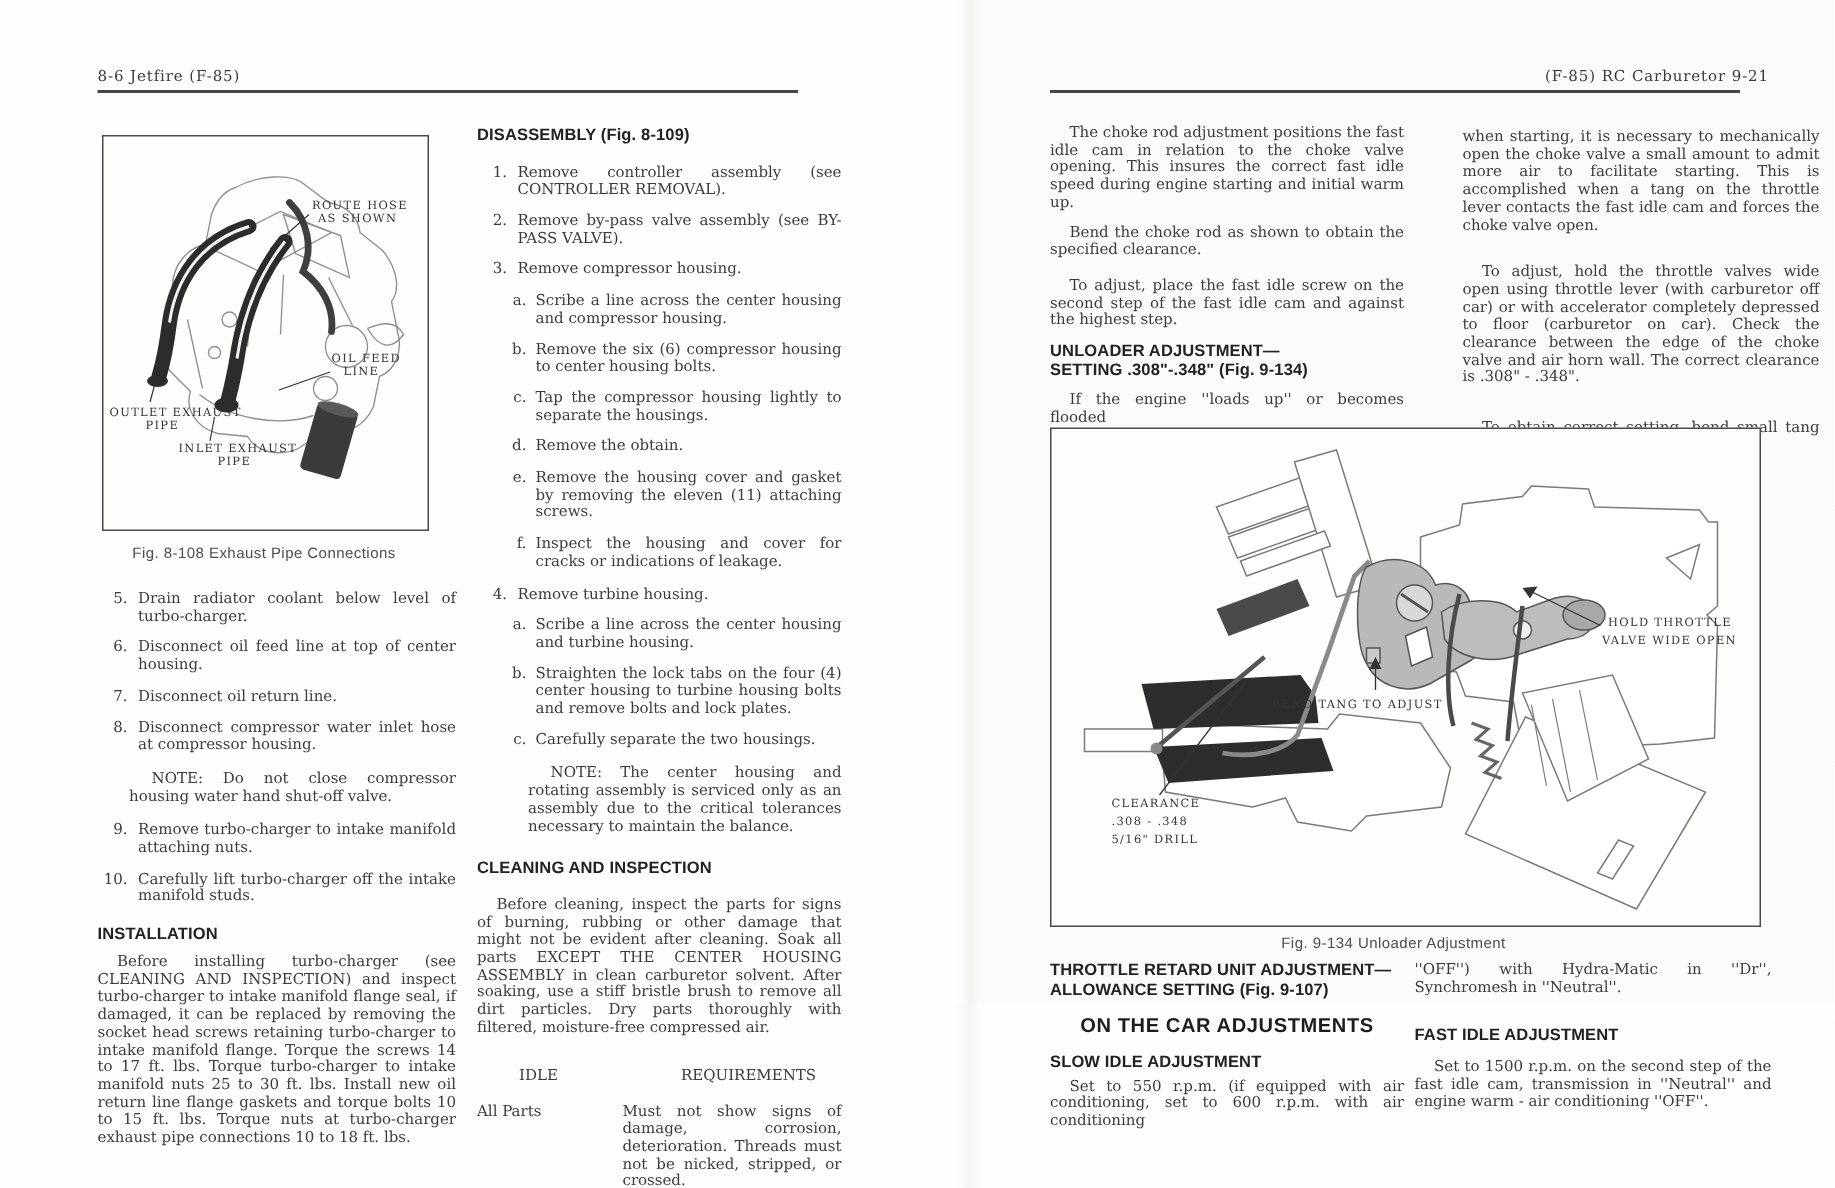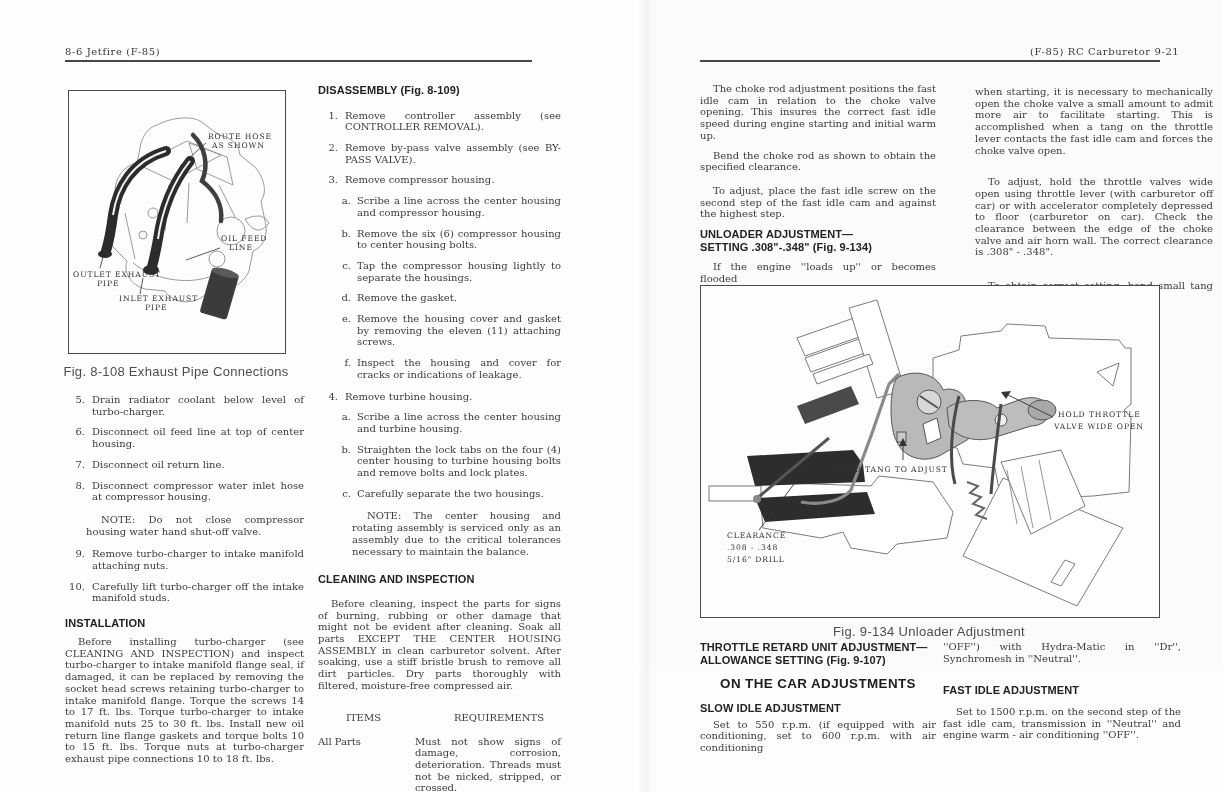--- a/index.html
+++ b/index.html
@@ -12,21 +12,21 @@
         background:linear-gradient(90deg, rgba(0,0,0,0) 0%, rgba(0,0,0,0.035) 50%, rgba(0,0,0,0) 100%);}
   .abs{position:absolute;}
   .page-head{font-size:10px;letter-spacing:0.6px;color:#3a3a3a;}
   .head-rule{position:absolute;height:2px;background:#474747;}
   .body-text{font-size:10px;line-height:11.7px;text-align:justify;color:#3b3b3b;}
   .indent{text-indent:13px;}
   .h2{font-family:Liberation Sans, sans-serif;font-weight:bold;font-size:11px;line-height:12.6px;
       color:#222;white-space:pre-line;letter-spacing:0.1px;}
   .h1-center{font-family:"Liberation Sans", sans-serif;font-weight:bold;font-size:13.4px;
       color:#1d1d1d;text-align:center;letter-spacing:0.4px;}
-  .caption{font-family:"Liberation Sans", sans-serif;font-size:13px;color:#4d4d4d;
+  .caption{font-family:"Liberation Sans", sans-serif;font-size:10px;color:#4d4d4d;
       text-align:center;letter-spacing:0.3px;}
   .figure-box{position:absolute;background:#fdfdfc;border:1.2px solid #4a4a4a;}
   .step{display:flex;margin-bottom:9px;}
   .step-num{flex:none;width:20px;text-align:right;margin-right:7px;}
   .step-body{flex:1;text-align:justify;}
   .substep{display:flex;margin:9px 0 9px 21px;}
   .substep .step-num{width:12px;margin-right:6px;}
   .note{margin:11px 0 11px 21px;text-indent:15px;text-align:justify;}
   .req-head{position:relative;height:13px;margin-top:20px;}
   .req-row{position:relative;margin-top:11px;}
@@ -147,21 +147,21 @@
         <div class="substep">
           <span class="step-num">b.</span>
           <span class="step-body">Remove the six (6) compressor housing to center housing bolts.</span>
         </div>
         <div class="substep">
           <span class="step-num">c.</span>
           <span class="step-body">Tap the compressor housing lightly to separate the housings.</span>
         </div>
         <div class="substep">
           <span class="step-num">d.</span>
-          <span class="step-body">Remove the gasket.</span>
+          <span class="step-body">Remove the obtain.</span>
         </div>
         <div class="substep">
           <span class="step-num">e.</span>
           <span class="step-body">Remove the housing cover and gasket by removing the eleven (11) attaching screws.</span>
         </div>
         <div class="substep">
           <span class="step-num">f.</span>
           <span class="step-body">Inspect the housing and cover for cracks or indications of leakage.</span>
         </div>
         <div class="step" style="margin-top:10px;margin-bottom:4px;">
@@ -180,21 +180,21 @@
           <span class="step-num">c.</span>
           <span class="step-body">Carefully separate the two housings.</span>
         </div>
         <div class="note" style="margin-left:34px;">NOTE:  The center housing and rotating assembly is serviced only as an assembly due to the critical tolerances necessary to maintain the balance.</div>
       </div>
 
       <div class="h2" style="margin-top:16px;margin-bottom:12px;">CLEANING AND INSPECTION</div>
       <div class="body-text indent">Before cleaning, inspect the parts for signs of burning, rubbing or other damage that might not be evident after cleaning. Soak all parts EXCEPT THE CENTER HOUSING ASSEMBLY in clean carburetor solvent. After soaking, use a stiff bristle brush to remove all dirt particles. Dry parts thoroughly with filtered, moisture-free compressed air.</div>
 
       <div class="req-head body-text">
-        <span class="abs" style="left:28px;top:0;">ITEMS</span>
+        <span class="abs" style="left:28px;top:0;">IDLE</span>
         <span class="abs" style="left:136px;top:0;">REQUIREMENTS</span>
       </div>
       <div class="req-row body-text">
         <span class="abs" style="left:0;top:0;">All Parts</span>
         <div class="req-text">Must not show signs of damage, corrosion, deterioration. Threads must not be nicked, stripped, or crossed.</div>
       </div>
     </div>
   </div>
 
   <div class="page page-right">
@@ -210,21 +210,21 @@
 SETTING .308"-.348" (Fig. 9-134)</div>
       <div class="body-text indent">If the engine ''loads up'' or becomes flooded</div>
     </div>
 
     <div class="abs" style="left:298px;top:86px;width:238px;margin-left:32px;">
       <div class="body-text" style="margin-bottom:20px;">when starting, it is necessary to mechanically open the choke valve a small amount to admit more air to facilitate starting. This is accomplished when a tang on the throttle lever contacts the fast idle cam and forces the choke valve open.</div>
       <div class="body-text indent" style="margin-bottom:22px;">To adjust, hold the throttle valves wide open using throttle lever (with carburetor off car) or with accelerator completely depressed to floor (carburetor on car). Check the clearance between the edge of the choke valve and air horn wall. The correct clearance is .308" - .348".</div>
       <div class="body-text indent">To obtain correct setting, bend small tang on fast idle cam, as shown.</div>
     </div>
 
-    <div class="figure-box" style="left:55px;top:285px;width:458px;height:331px;">
+    <div class="figure-box" style="left:55px;top:285px;width:458px;height:331px;padding-left:14px;">
       <svg width="458" height="329" viewBox="0 0 458 329">
 
         <g stroke="#7b7b7b" fill="#ffffff" stroke-width="1">
           <path d="M232,72 L258,64 L260,50 L300,45 L306,38 L344,40 L348,52 L418,54 L424,62 L430,62 L430,118 L423,124 L430,131 L428,206 L392,210 L300,214 L294,182 L262,178 L256,162 L228,158 L224,122 L232,112 Z"></path>
           <path d="M396,86 L418,77 L412,100 Z"></path>
           <path d="M302,192 L422,242 L376,320 L262,270 Z"></path>
           <path d="M350,296 l14,-22 l10,4 l-14,22 Z"></path>
           <path d="M58,196 L170,200 L178,190 L232,196 L252,226 L246,252 L196,258 L186,268 L150,262 L142,246 L120,252 L62,242 Z"></path>
           <path d="M96,52 L170,26 L178,44 L104,70 Z"></path>
           <path d="M104,72 L172,48 L178,62 L110,86 Z"></path>

